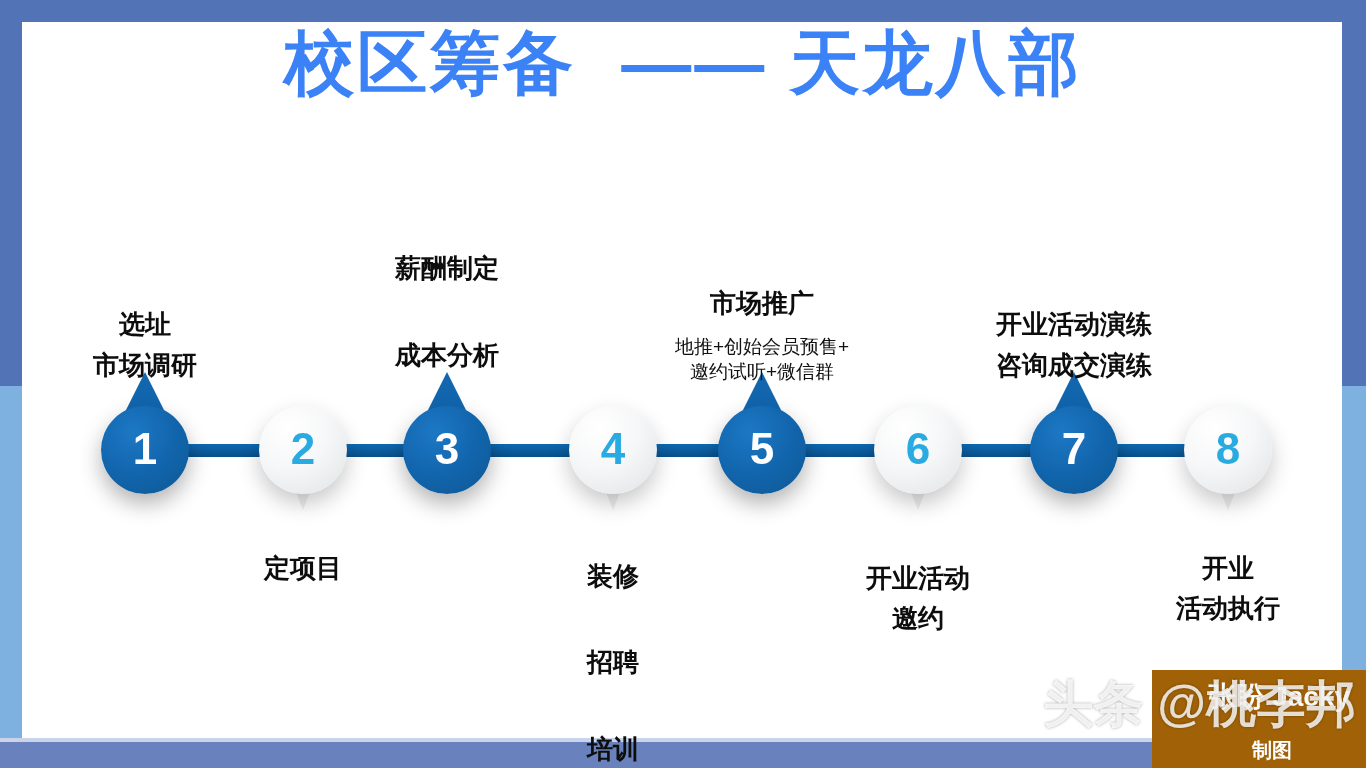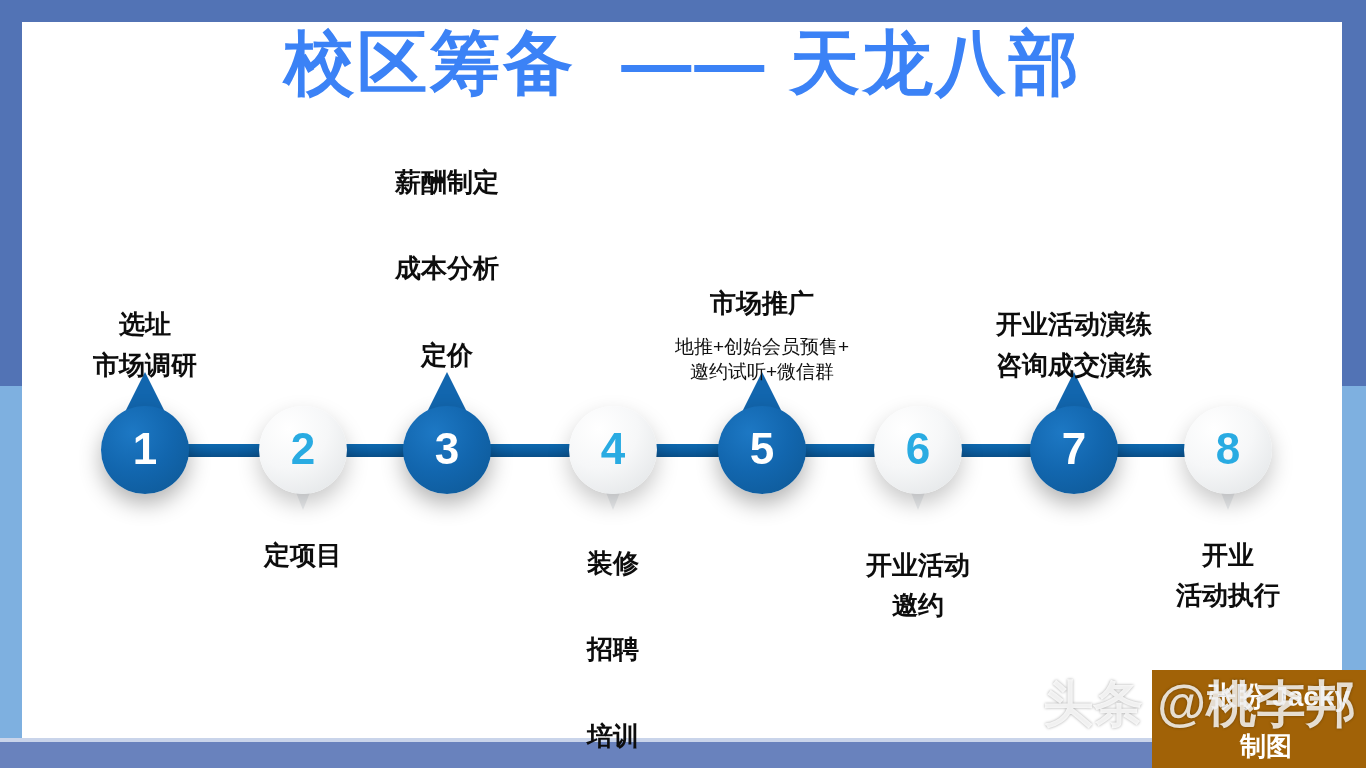--- a/index.html
+++ b/index.html
@@ -111,20 +111,21 @@
     left:-19px;
   }
 
   
   .label{
     position:absolute;
     text-align:center;
     color:#0d0d0d;
     font-weight:bold;
     white-space:nowrap;
+    margin-top:13px;
   }
   .label .line{ display:block; }
   .lbl-main{ font-size:26px; line-height:1.55; }
   .lbl-spaced .line{ margin-bottom:46px; }
   .lbl-spaced .line:last-child{ margin-bottom:0; }
   .lbl-sub{
     font-size:19px;font-weight:normal;line-height:1.35;margin-top:10px;
     color:#111;
   }
 
@@ -134,21 +135,21 @@
     right:0;bottom:0;width:214px;height:98px;
     background:#a16207;
     z-index:6;
   }
   .wm-name{
     position:absolute;right:16px;top:8px;
     color:#ffffff;font-size:28px;font-weight:bold;white-space:nowrap;
   }
   .wm-sub{
     position:absolute;right:74px;bottom:4px;
-    color:#ffffff;font-size:26px;font-weight:bold;white-space:nowrap;
+    color:#ffffff;font-size:20px;font-weight:bold;white-space:nowrap;
   }
   .wm-overlay{
     position:absolute;right:10px;bottom:30px;
     color:rgba(255,255,255,0.82);
     font-size:50px;font-weight:bold;white-space:nowrap;
     text-shadow:0 0 3px rgba(0,0,0,0.35);
     z-index:7;
   }
 </style>
 </head>
@@ -202,21 +203,20 @@
       <div class="node" style="left: 447px;">
         <div class="tail tail-up" style="top: 372px;"></div>
         <div class="pin pin-blue" style="top: 406px;">
           <span class="num">3</span>
         </div>
       </div>
       <div class="label" style="left: 217px; width: 460px; top: auto; bottom: 393px;">
         <div class="lbl-main lbl-spaced">
           <span class="line">薪酬制定</span>
           <span class="line">成本分析</span>
-          <span class="line">定价</span>
         </div>
       </div>
       <div class="node" style="left: 613px;">
         <div class="tail tail-down" style="top: 462px;"></div>
         <div class="pin pin-white" style="top: 406px;">
           <span class="num">4</span>
         </div>
       </div>
       <div class="label" style="left: 383px; width: 460px; top: 545px; font-family: Liberation Mono, monospace;">
         <div class="lbl-main lbl-spaced">

